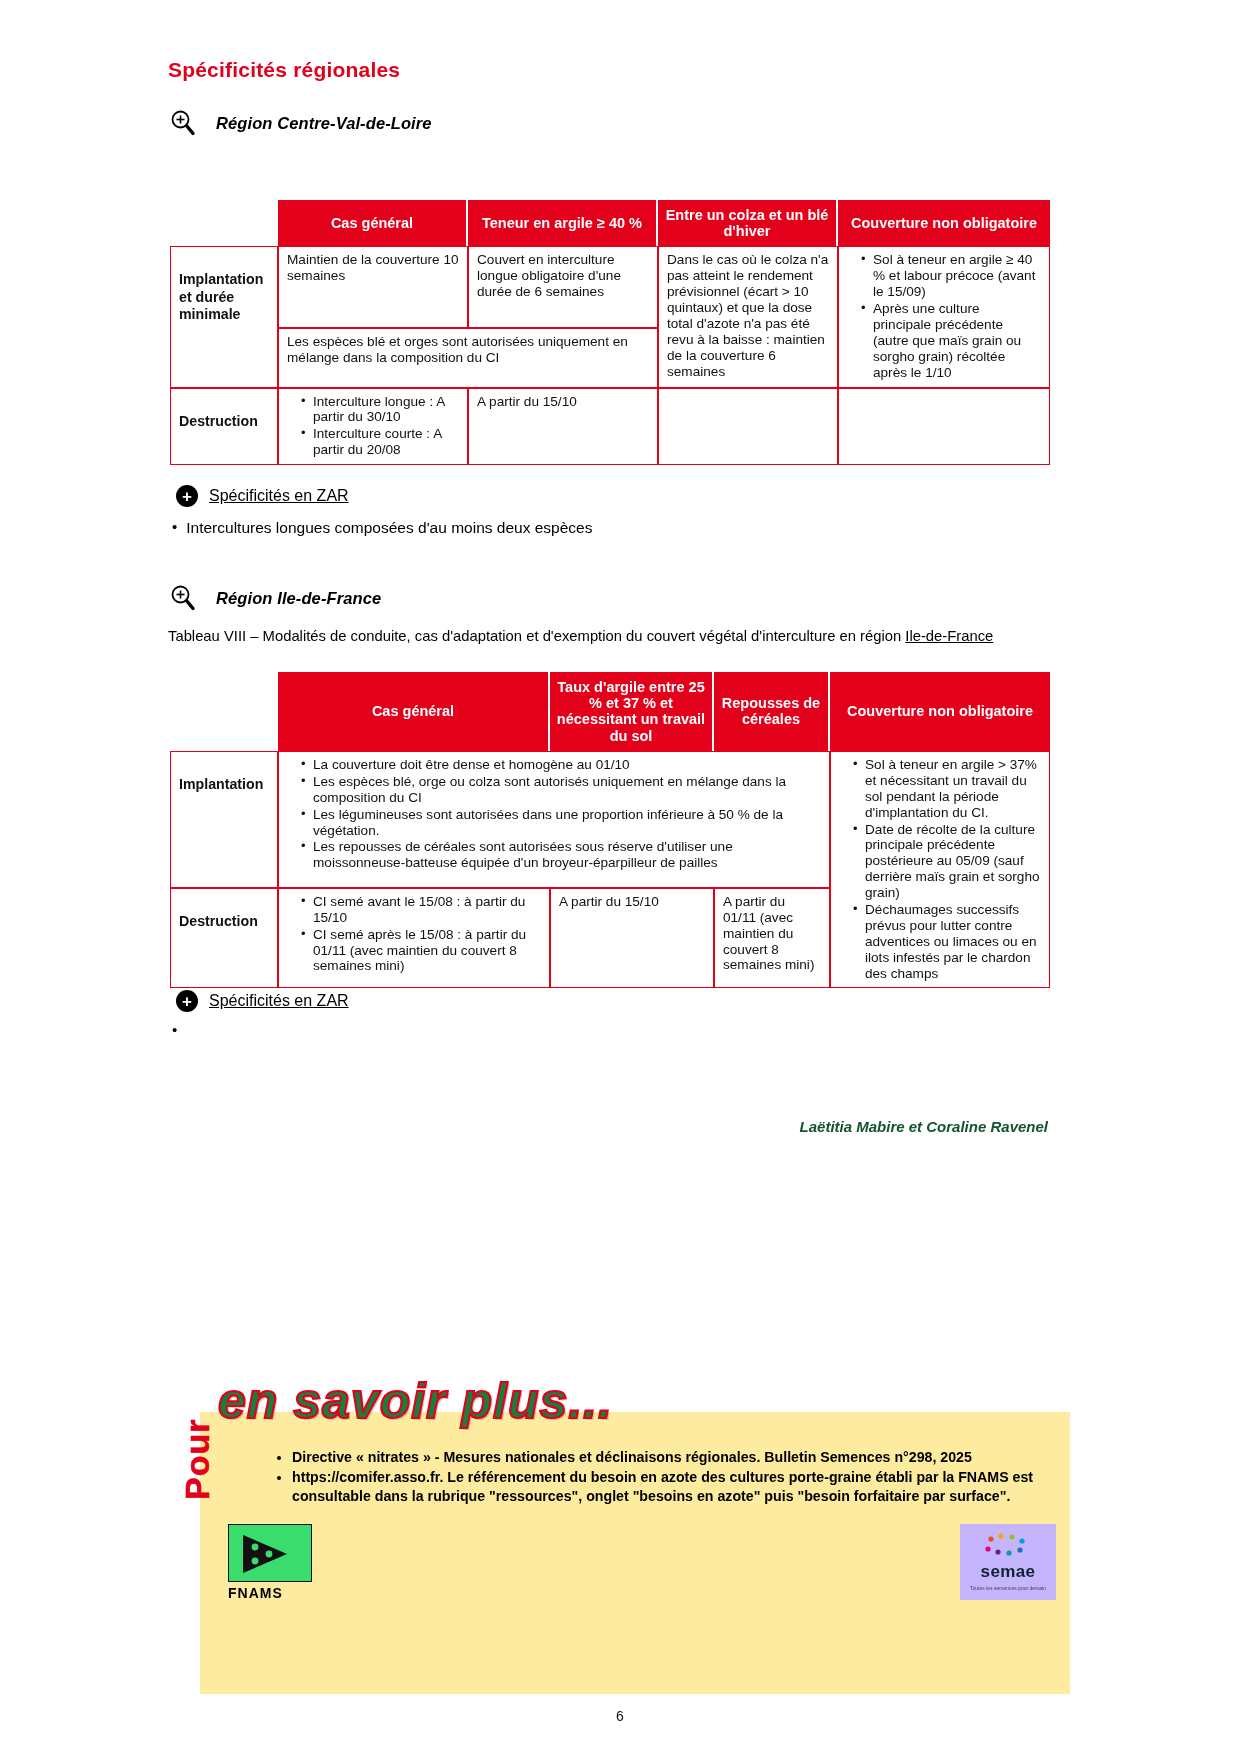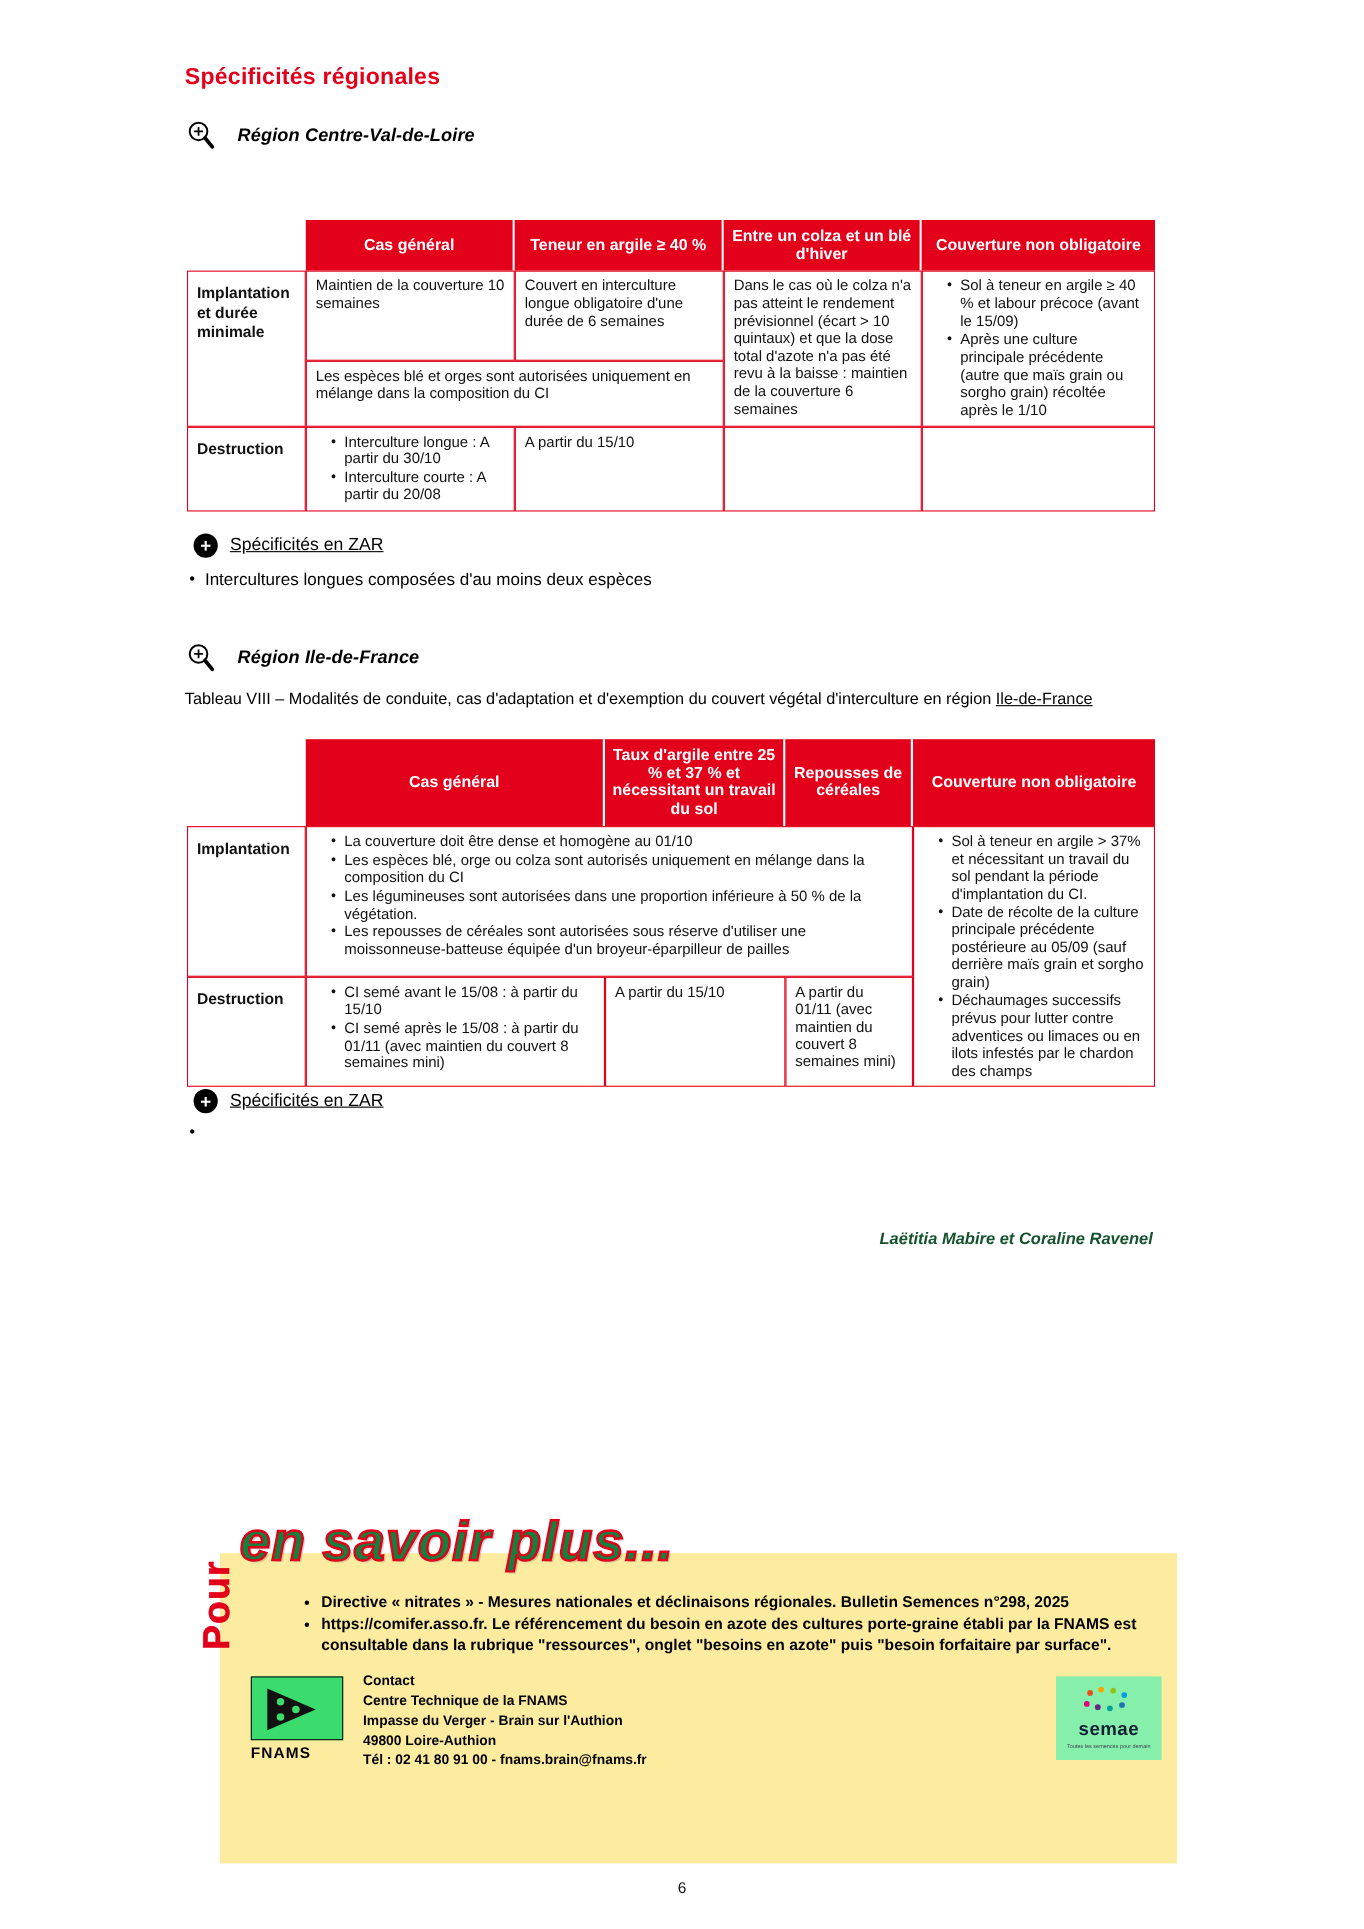--- a/index.html
+++ b/index.html
@@ -95,21 +95,21 @@
     vertical-align:top;
     padding:5px 8px;
     font-size:13.6px;
     line-height:1.17;
     color:#111;
   }
   table.reg td.rowhead{
     font-weight:bold;
     font-size:14.2px;
     line-height:1.2;
-    padding:12px 8px;
+    padding:24px 8px;
   }
   table.reg td.empty{ }
   ul.bl{ margin:0; padding:0 0 0 14px; list-style:none; }
   ul.bl li{
     position:relative; padding-left:12px; margin:0 0 1px 0;
     line-height:1.17;
   }
   ul.bl li:before{
     content:"\2022";
     position:absolute; left:0; top:-1px;
@@ -189,21 +189,21 @@
   .contact{
     position:absolute; left:130px; top:108px;
     font-size:12.6px; font-weight:bold; color:#000; line-height:1.42;
   }
   .doc-note{
     position:absolute; left:440px; top:140px; width:290px;
     font-size:14px; color:#E2001A; text-align:right; line-height:1.35;
   }
   .semae{
     position:absolute; left:760px; top:112px; width:96px; height:76px;
-    background:#86efac; display:flex;flex-direction:column;
+    background:#c4b5fd; display:flex;flex-direction:column;
     align-items:center; justify-content:center; gap:3px;
   }
   .semae .word{ font-size:17px;color:#123;font-weight:bold;letter-spacing:.4px;}
   .semae .tag{ font-size:5px;color:#445; }
 
   .page-num{
     position:absolute; left:0; top:1708px; width:1240px;
     text-align:center; font-size:14px; color:#111;
   }
 </style>
@@ -381,27 +381,20 @@
       <svg viewBox="0 0 84 58" width="84" height="58">
         <polygon points="14,10 14,48 58,29" fill="#111"></polygon>
         <circle cx="26" cy="22" r="3.4" fill="#3BDC6E"></circle>
         <circle cx="26" cy="36" r="3.4" fill="#3BDC6E"></circle>
         <circle cx="40" cy="29" r="3.4" fill="#3BDC6E"></circle>
       </svg>
     </div>
     <div class="word">FNAMS</div>
   </div>
 
-  <div class="contact">
-    <div>Contact</div>
-    <div>Centre Technique de la FNAMS</div>
-    <div>Impasse du Verger - Brain sur l'Authion</div>
-    <div>49800 Loire-Authion</div>
-    <div>Tél : 02 41 80 91 00 - fnams.brain@fnams.fr</div>
-  </div>
 
 
   <div class="semae">
     <svg width="54" height="26" viewBox="0 0 54 26">
       <circle cx="10" cy="6" r="2.6" fill="#E94E1B"></circle>
       <circle cx="20" cy="3" r="2.6" fill="#F7A600"></circle>
       <circle cx="31" cy="4" r="2.6" fill="#95C11F"></circle>
       <circle cx="41" cy="8" r="2.6" fill="#009FE3"></circle>
       <circle cx="7" cy="16" r="2.6" fill="#E6007E"></circle>
       <circle cx="17" cy="19" r="2.6" fill="#662483"></circle>

